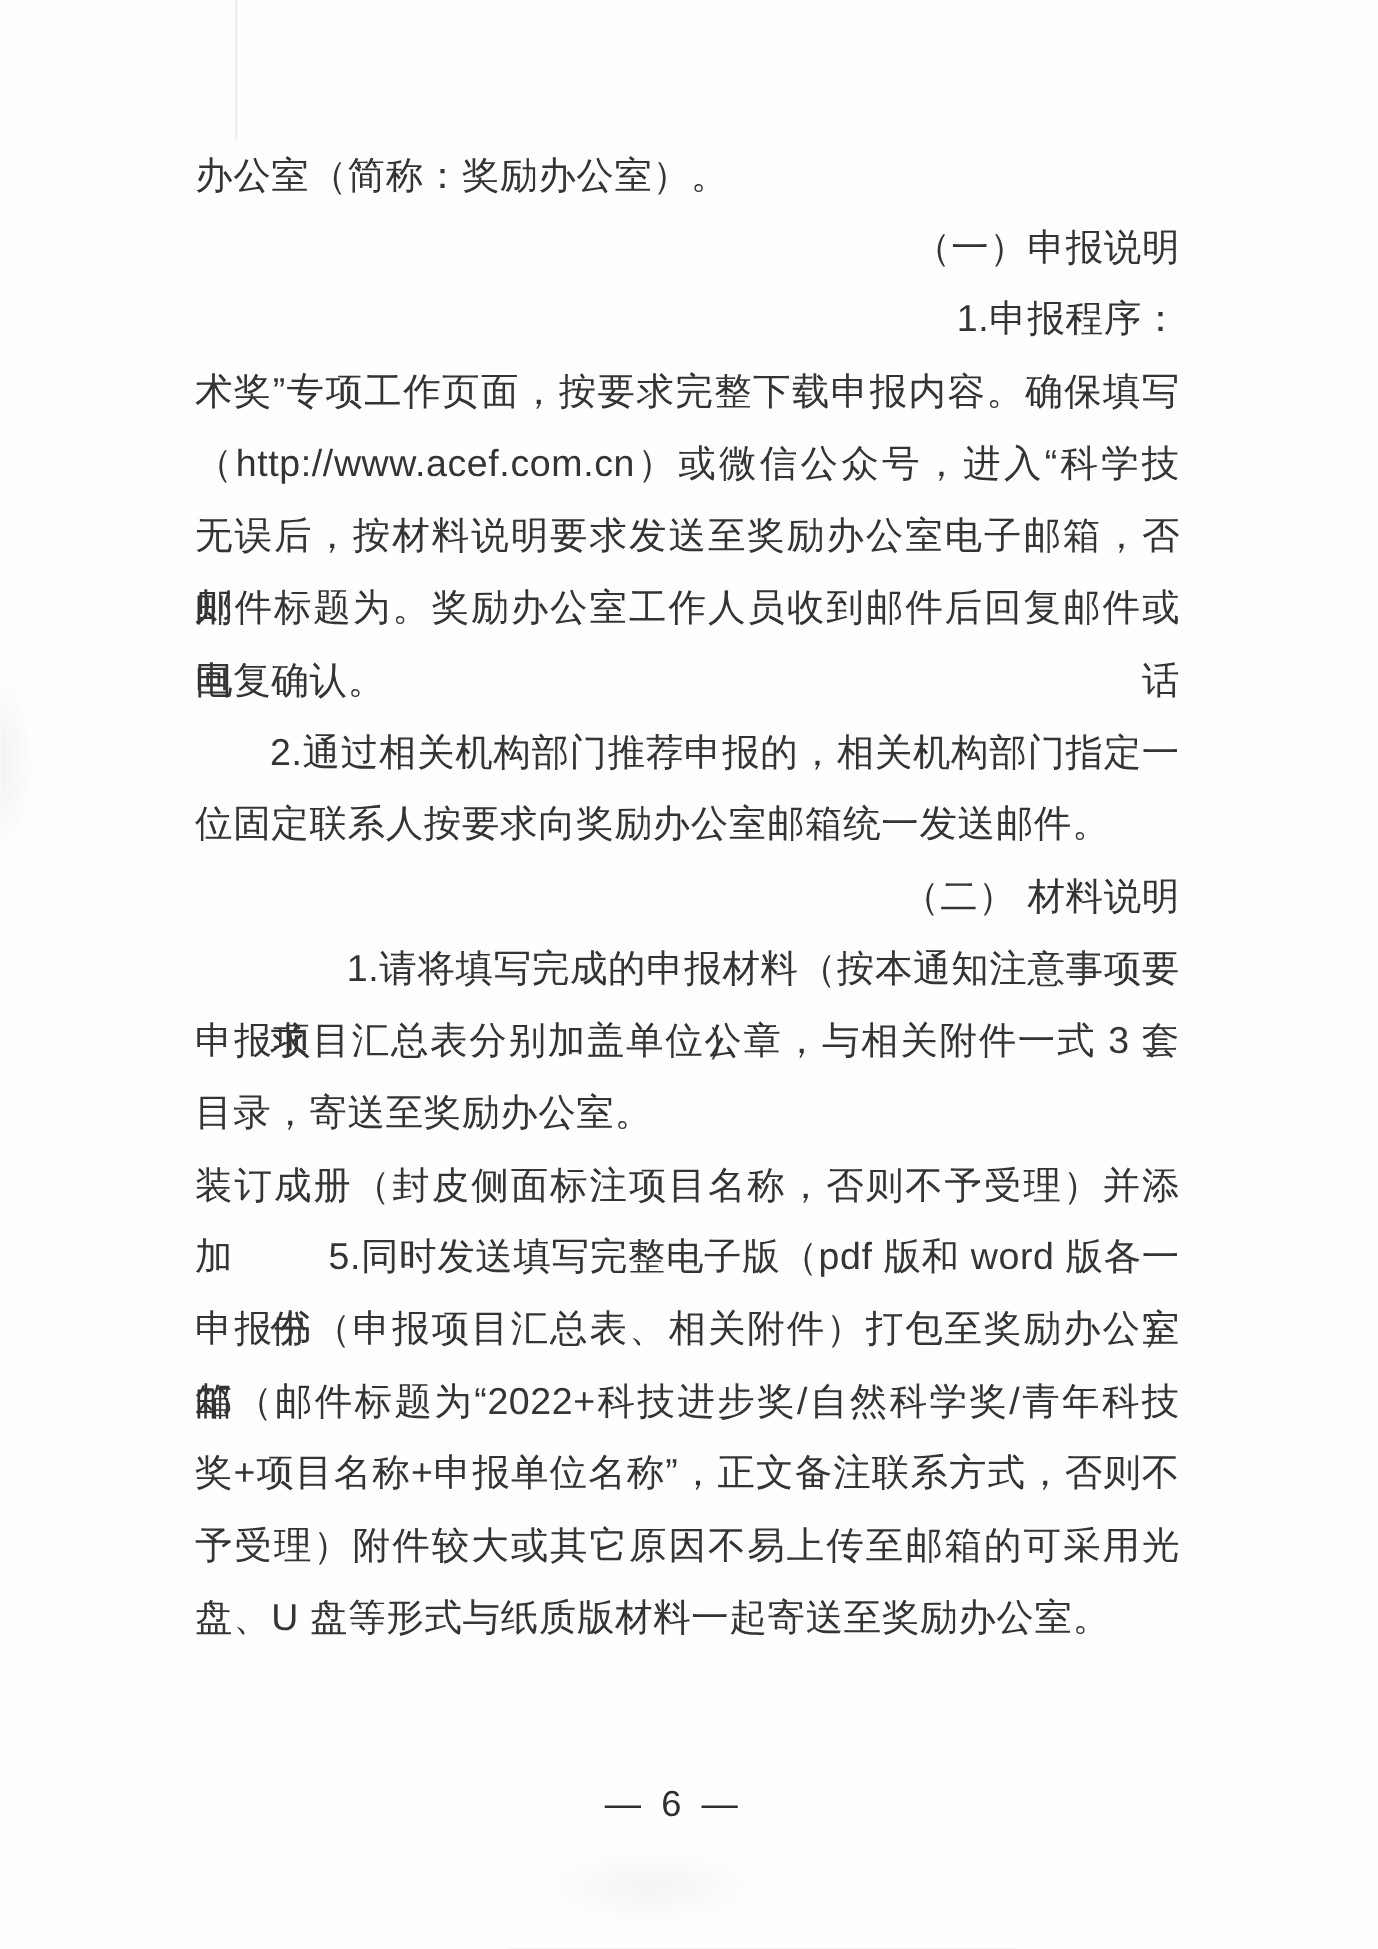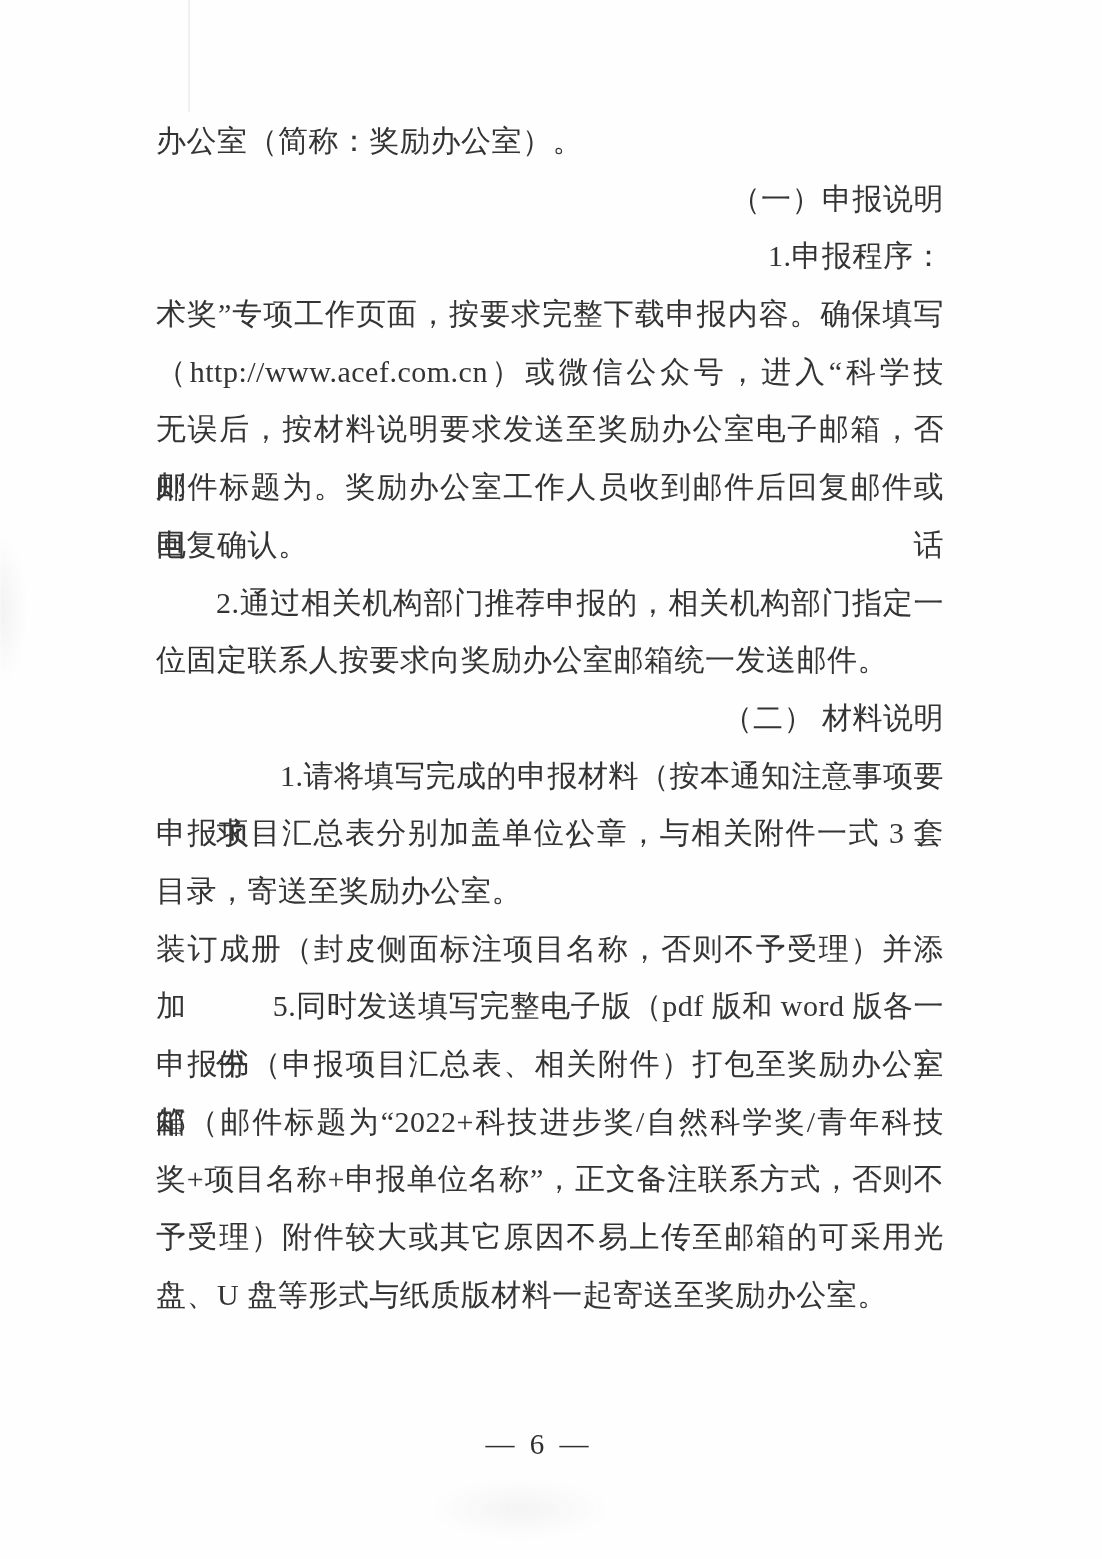--- a/index.html
+++ b/index.html
@@ -7,21 +7,21 @@
     padding: 0;
     background: #e8e8e8;
   }
   .page {
     position: relative;
     width: 1102px;
     height: 1559px;
     margin: 0 auto;
     background: #fefefe;
     overflow: hidden;
-    font-family: Liberation Serif, serif;
+    font-family: Liberation Sans, sans-serif;
     color: #343434;
   }
   .text-block {
     position: absolute;
     left: 156px;
     top: 112px;
     width: 788px;
   }
   .line {
     font-size: 30px;

